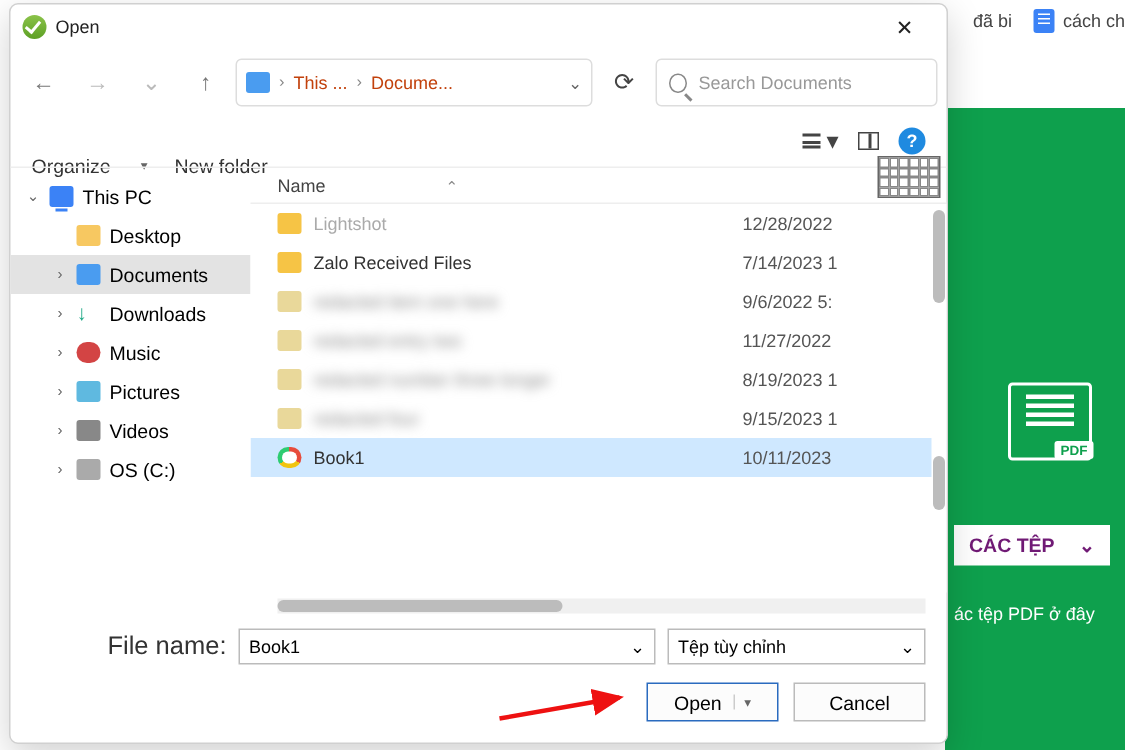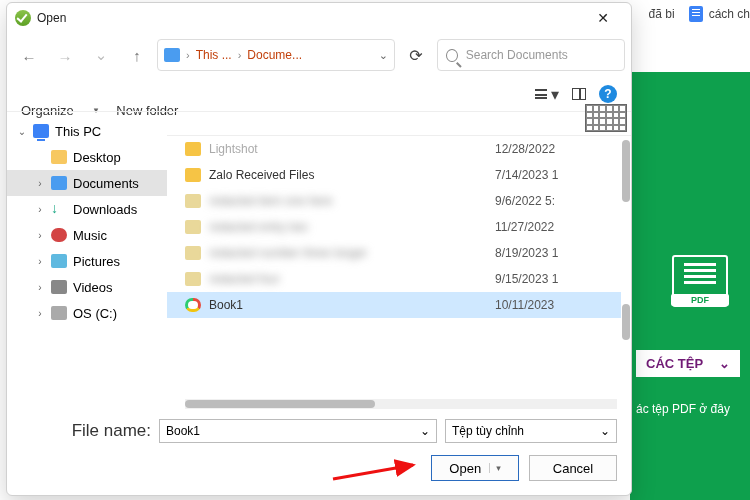--- a/index.html
+++ b/index.html
@@ -9,21 +9,21 @@
 .bg { position: absolute; inset: 0; background: #fff; }
 .bg-tabs { position: absolute; top: 6px; right: 0; display: flex; gap: 14px; font-size: 12px; color: #444; align-items: center; }
 .bg-tab { display: flex; align-items: center; gap: 6px; }
 .bg-tab .docicon { width: 14px; height: 16px; background: #3b82f6; border-radius: 2px; position: relative; }
 .bg-tab .docicon::after { content: ""; position: absolute; left: 3px; top: 3px; right: 3px; height: 1px; background: #fff; box-shadow: 0 3px 0 #fff, 0 6px 0 #fff; }
 .bg-hero { position: absolute; top: 72px; right: 0; bottom: 0; left: 630px; background: #0ea04d; }
 .bg-title { position: absolute; top: 120px; right: 8px; font-size: 30px; font-weight: 700; color: #222; }
 .bg-appbar { position: absolute; top: 84px; right: 0; left: 630px; height: 20px; display: flex; align-items: center; gap: 6px; font-size: 12px; color: #333; }
 .bg-pdf { position: absolute; top: 255px; right: 22px; width: 56px; height: 52px; border: 2px solid #fff; border-radius: 3px; display: flex; align-items: end; justify-content: center; }
 .bg-pdf::before { content: ""; position: absolute; top: 6px; left: 10px; right: 10px; height: 3px; background: #fff; box-shadow: 0 6px 0 #fff, 0 12px 0 #fff, 0 18px 0 #fff; }
-.bg-pdf-label { position: absolute; bottom: -1px; right: -3px; background: #fff; color: #0ea04d; font-size: 9px; font-weight: 700; padding: 1px 20px; border-radius: 2px; }
+.bg-pdf-label { position: absolute; bottom: -1px; right: -3px; background: #fff; color: #0ea04d; font-size: 9px; font-weight: 700; padding: 1px 4px; border-radius: 2px; }
 .bg-btn { position: absolute; top: 350px; right: 10px; left: 636px; height: 27px; background: #fff; color: #701a75; font-weight: 600; display: flex; align-items: center; justify-content: space-between; padding: 0 10px; font-size: 13px; }
 .bg-sub { position: absolute; top: 402px; right: 10px; left: 636px; color: #fff; font-size: 12px; }
 
 
 .dialog { position: absolute; left: 6px; top: 2px; width: 626px; height: 494px; background: #fff; border: 1px solid #d0d0d0; border-radius: 6px; box-shadow: 0 8px 24px rgba(0,0,0,.18); display: flex; flex-direction: column; }
 .titlebar { height: 30px; display: flex; align-items: center; padding: 0 8px; }
 .app-icon { width: 16px; height: 16px; border-radius: 8px; background: linear-gradient(#8bc34a, #5da025); margin-right: 6px; position: relative; }
 .app-icon::after { content: ""; position: absolute; left: 4px; top: 2px; width: 4px; height: 8px; border: 2px solid #fff; border-left: none; border-top: none; transform: rotate(40deg); }
 .title { font-size: 12px; color: #222; flex: 1; }
 .close { width: 40px; text-align: center; font-size: 14px; color: #222; cursor: pointer; }
@@ -246,20 +246,21 @@
           <div></div>
           <div></div>
           <div></div>
           <div></div>
           <div></div>
           <div></div>
           <div></div>
           <div></div>
         </div>
       <div class="columns">
+        <span class="col-name"><span>Name</span> &nbsp; &nbsp; &nbsp; &nbsp; &nbsp; &nbsp; &nbsp; &nbsp; &nbsp; &nbsp; &nbsp; &nbsp;<span class="col-sort">⌃</span></span>
       </div>
       <div class="filelist" id="filelist">
           <div class="row" style="color: rgb(170, 170, 170);">
             <span class="fico folder"></span>
             <span class="fname">Lightshot</span>
             <span class="fdate">12/28/2022</span>
           </div>
           <div class="row">
             <span class="fico folder"></span>
             <span class="fname">Zalo Received Files</span>

